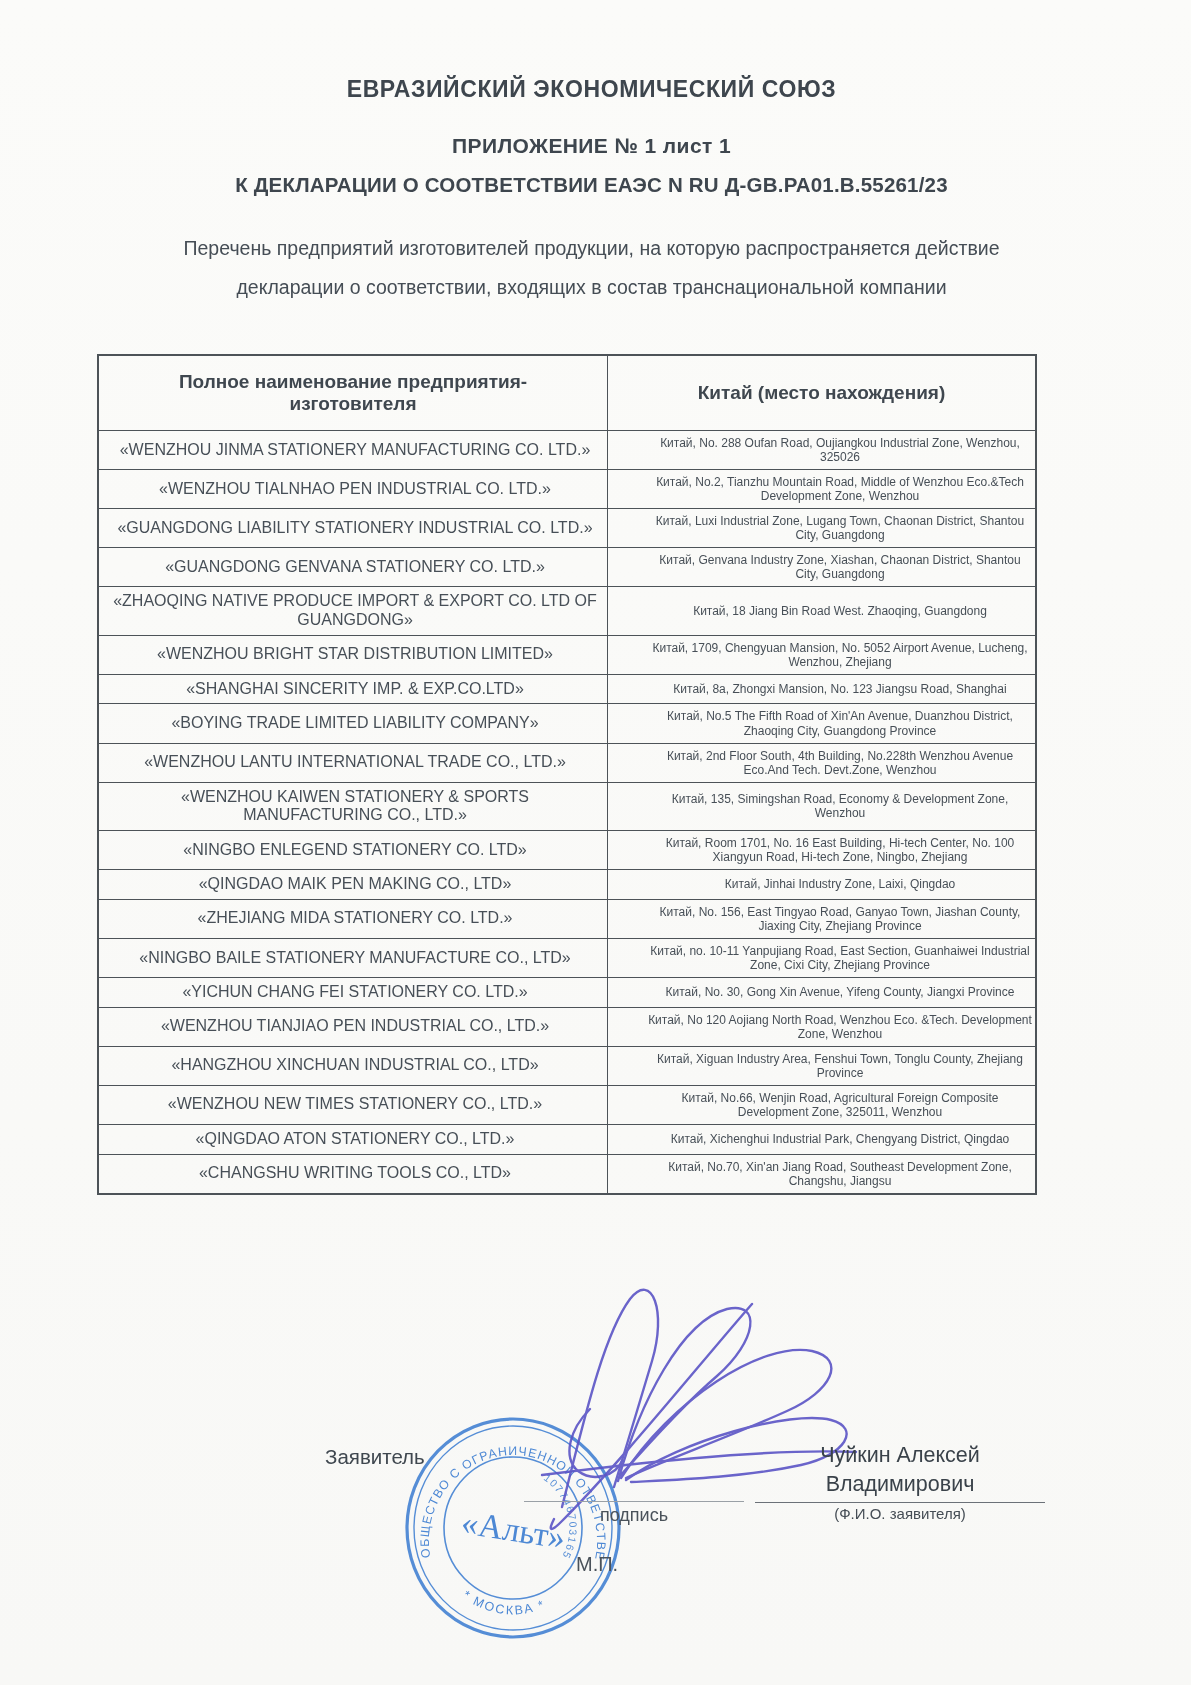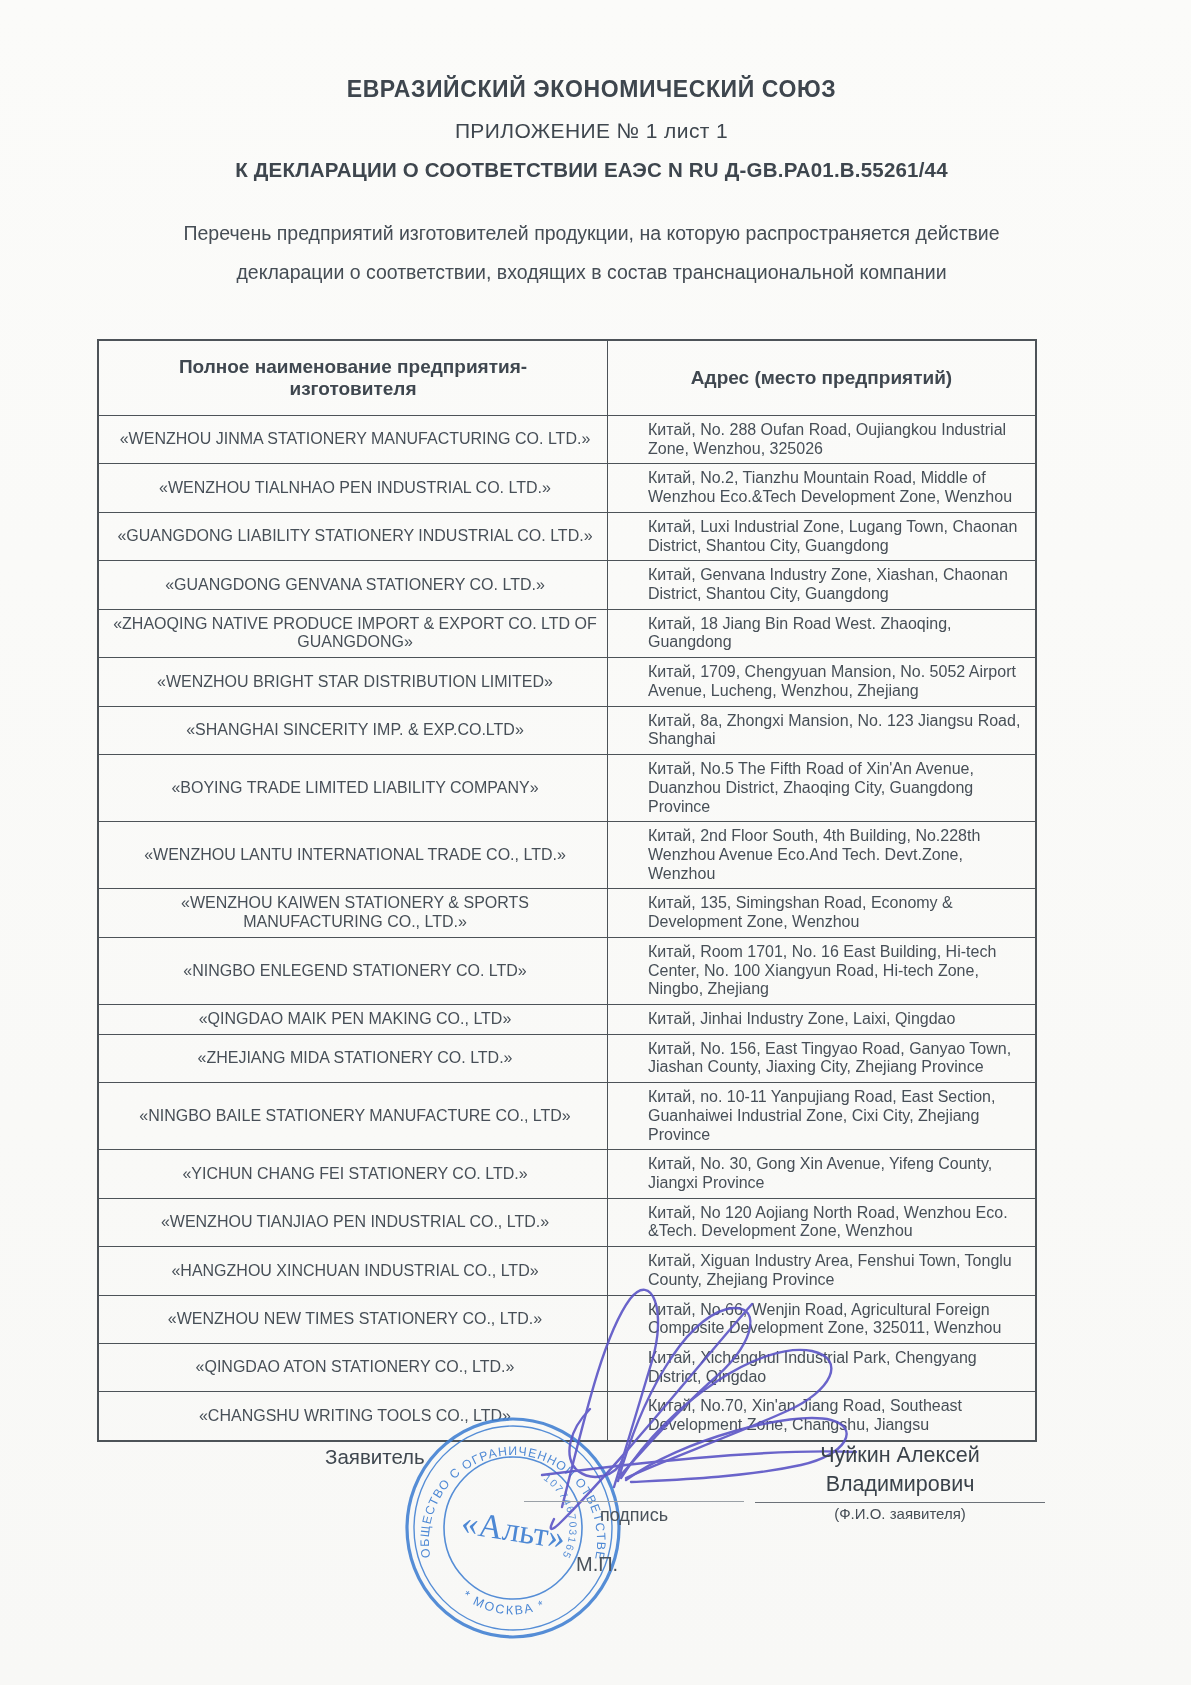--- a/index.html
+++ b/index.html
@@ -8,21 +8,21 @@
     background:#fafaf8;
     font-family:"Liberation Sans", sans-serif;
     color:#424a52;
     overflow:hidden;
     position:relative;
   }
   .page{position:relative;width:1191px;height:1685px;background:linear-gradient(180deg,#fbfbf9 0%,#f8f8f6 100%);}
   .content{position:relative;width:989px;margin-left:97px;}
   .doc-header{padding-top:76px;text-align:center;}
   .title-line1{font-size:23px;font-weight:bold;letter-spacing:.6px;color:#3e464e;}
-  .title-line2{font-size:21px;font-weight:normal;letter-spacing:.4px;margin-top:16px;color:#3e464e;}
+  .title-line2{font-size:21px;font-weight:bold;letter-spacing:.4px;margin-top:31px;color:#3e464e;}
   .title-line3{font-size:20.5px;font-weight:bold;letter-spacing:.2px;margin-top:15px;color:#3e464e;}
   .intro{
     margin:32px auto 0 auto;width:900px;
     font-size:19.5px;line-height:2.0;text-align:center;color:#454d55;
   }
   table.manu{
     margin-top:47px;
     width:940px;border-collapse:collapse;table-layout:fixed;
     border:2px solid #4d5358;
   }
@@ -34,22 +34,23 @@
     font-size:19px;font-weight:bold;color:#3f474f;
     text-align:center;padding:12px 40px;height:50px;
   }
   th.col-name{width:428px;}
   td.name-cell{
     font-size:16px;line-height:1.17;color:#474f57;
     padding:5px 10px 5px 14px;
     text-align:center;
   }
   td.addr-cell{
-    font-size:16px;line-height:1.17;color:#474f57;
+    font-size:12px;line-height:1.17;color:#474f57;
     padding:5px 3px 5px 40px;
+    text-align:center;
   }
   
   .footer{position:absolute;left:0;top:1285px;width:1172px;height:400px;}
   .applicant-label{position:absolute;left:325px;top:160px;font-size:20.5px;color:#3f474f;}
   .stamp-wrap{position:absolute;left:400px;top:128px;width:226px;height:230px;}
   .sig-wrap{position:absolute;left:500px;top:-6px;width:390px;height:270px;}
   .sig-line{position:absolute;left:524px;top:216px;width:220px;border-top:1.5px solid #9aa0a6;}
   .sig-caption{position:absolute;left:524px;top:220px;width:220px;text-align:center;font-size:18px;color:#4a525a;}
   .mp-label{position:absolute;left:576px;top:268px;font-size:20px;color:#4a525a;}
   .name-block{position:absolute;left:755px;top:156px;width:290px;text-align:center;}
@@ -58,30 +59,30 @@
   .name-caption{margin-top:2px;font-size:15px;color:#454d55;}
 </style>
 </head>
 <body>
 
 <div class="page">
   <div class="content">
     <div class="doc-header">
       <div class="title-line1">ЕВРАЗИЙСКИЙ ЭКОНОМИЧЕСКИЙ СОЮЗ</div>
       <div class="title-line2">ПРИЛОЖЕНИЕ № 1 лист  1</div>
-      <div class="title-line3">К ДЕКЛАРАЦИИ О СООТВЕТСТВИИ ЕАЭС N RU Д-GB.РА01.В.55261/44</div>
+      <div class="title-line3">К ДЕКЛАРАЦИИ О СООТВЕТСТВИИ ЕАЭС N RU Д-GB.РА01.В.55261/23</div>
     </div>
 
     <p class="intro">Перечень предприятий изготовителей продукции, на которую распространяется действие декларации о соответствии, входящих в состав транснациональной компании</p>
 
     <table class="manu">
       <thead>
         <tr>
           <th class="col-name">Полное наименование предприятия-изготовителя</th>
-          <th class="col-addr">Адрес (место предприятий)</th>
+          <th class="col-addr">Китай (место нахождения)</th>
         </tr>
       </thead>
       <tbody id="table-body">
           <tr>
             <td class="name-cell">«WENZHOU JINMA STATIONERY MANUFACTURING CO. LTD.»</td>
             <td class="addr-cell">Китай, No. 288 Oufan Road, Oujiangkou Industrial Zone, Wenzhou, 325026</td>
           </tr>
           <tr>
             <td class="name-cell">«WENZHOU TIALNHAO PEN INDUSTRIAL CO. LTD.»</td>
             <td class="addr-cell">Китай, No.2, Tianzhu Mountain Road, Middle of Wenzhou Eco.&amp;Tech Development Zone, Wenzhou</td>

